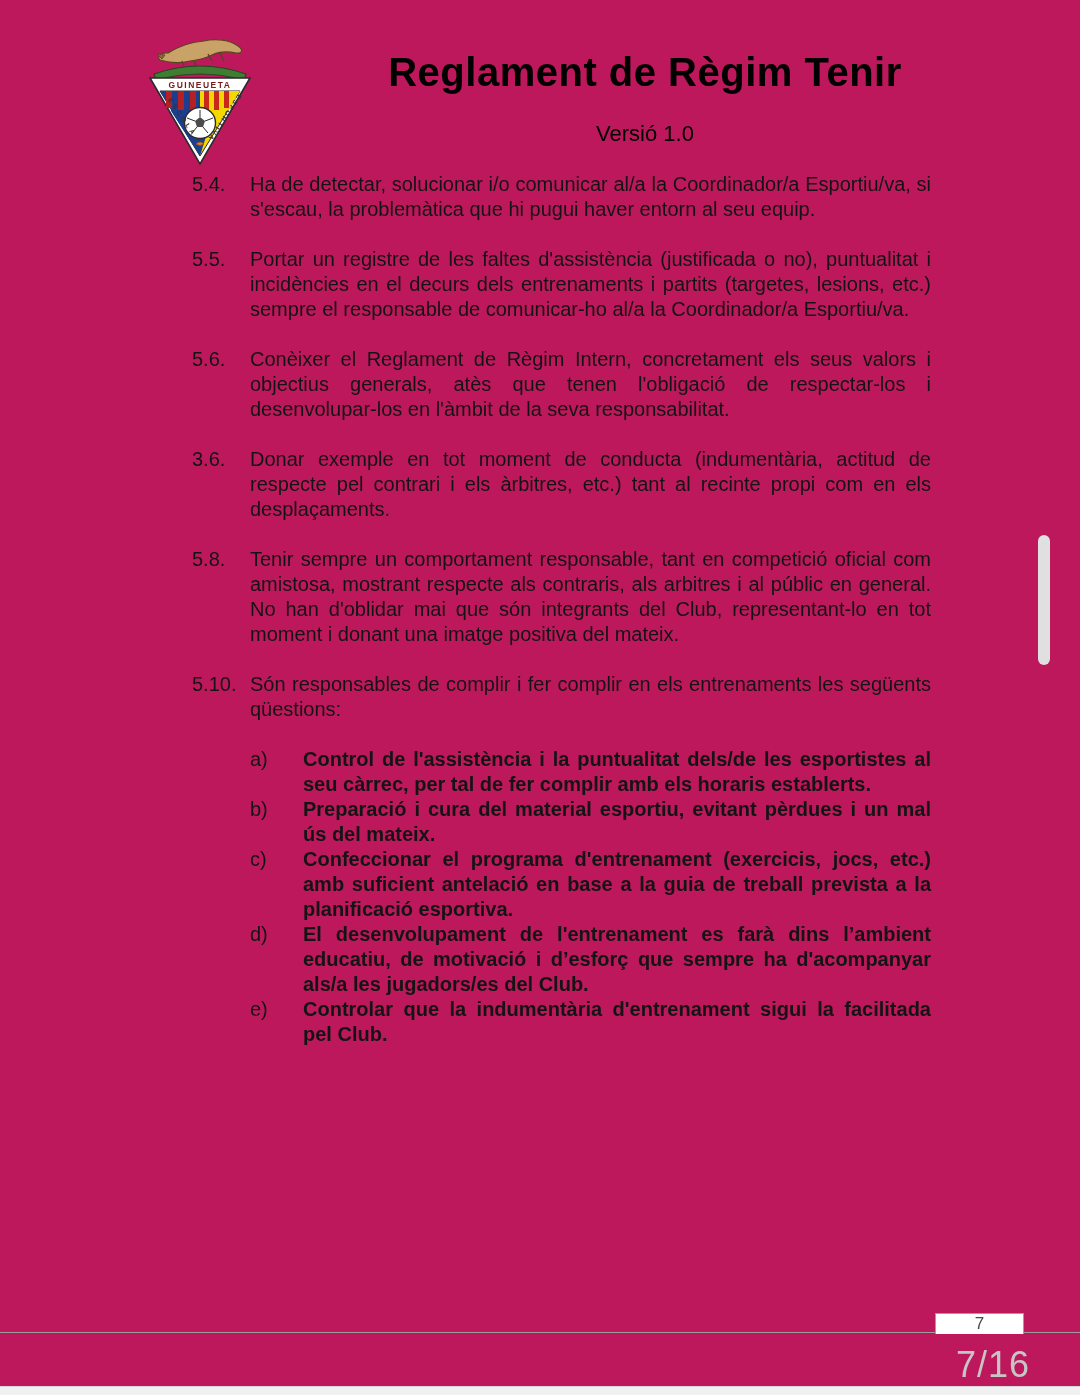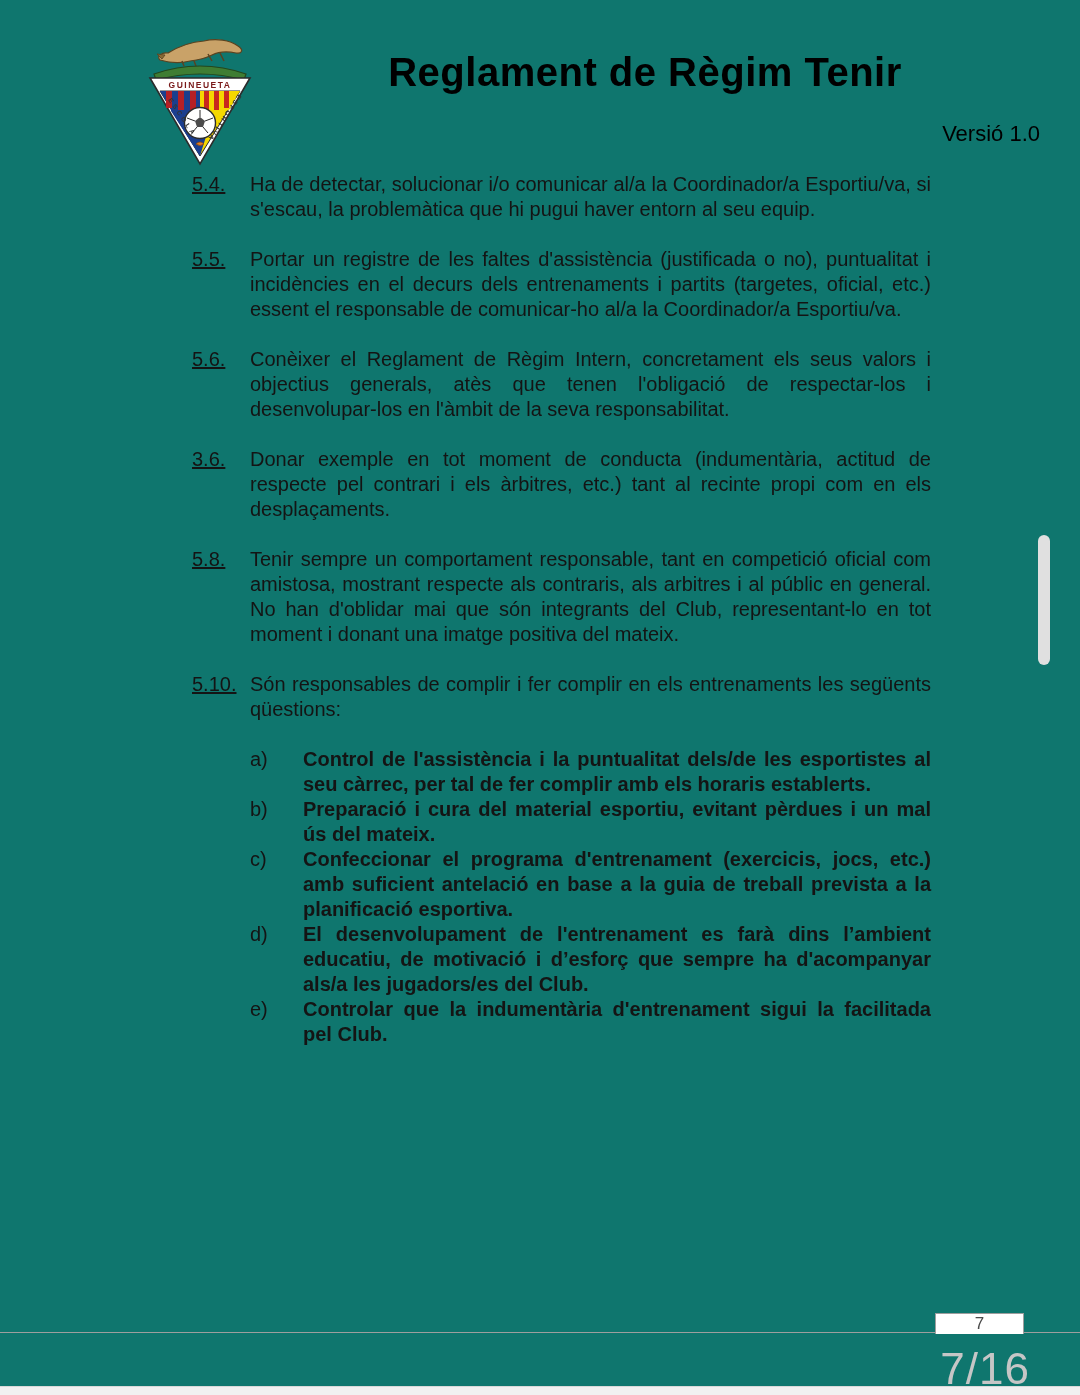--- a/index.html
+++ b/index.html
@@ -9,21 +9,21 @@
     height: 1395px;
     background: #ffffff;
     overflow: hidden;
     font-family: "Liberation Sans", sans-serif;
     color: #141414;
   }
   #page {
     position: relative;
     width: 1080px;
     height: 1395px;
-    background: #0f766e;
+    background: #be185d;
   }
 
   
   #crest {
     position: absolute;
     left: 146px;
     top: 34px;
     width: 108px;
     height: 132px;
   }
@@ -36,36 +36,36 @@
     font-size: 40px;
     font-weight: bold;
     letter-spacing: 0.5px;
     color: #000000;
   }
   #doc-version {
     position: absolute;
     left: 250px;
     top: 121px;
     width: 790px;
-    text-align: right;
+    text-align: center;
     font-size: 22px;
     color: #000000;
   }
 
   
   #content {
     position: absolute;
     left: 192px;
     top: 172px;
     width: 739px;
     font-size: 20px;
     line-height: 25px;
   }
   .item { display: flex; margin-bottom: 25px; }
-  .item .num { width: 58px; flex-shrink: 0; text-decoration: underline; }
+  .item .num { width: 58px; flex-shrink: 0; }
   .item .text { width: 681px; text-align: justify; }
   #sublist { margin-left: 58px; }
   .sub { display: flex; }
   .sub .letter { width: 53px; flex-shrink: 0; }
   .sub .text2 { width: 628px; text-align: justify; font-weight: bold; }
 
   
   #scrollbar-thumb {
     position: absolute;
     right: 30px;
@@ -95,21 +95,21 @@
     text-align: center;
     line-height: 20px;
     font-size: 17px;
     color: #4a4a4a;
     z-index: 2;
   }
   #page-counter {
     position: absolute;
     right: 50px;
     top: 1344px;
-    font-size: 44px;
+    font-size: 36px;
     color: #c6c6c6;
     letter-spacing: 1px;
   }
   #bottom-strip {
     position: absolute;
     left: 0;
     right: 0;
     bottom: 0;
     height: 8px;
     background: #f1f1f1;
@@ -169,21 +169,21 @@
 
   <div id="content">
 
     <div class="item">
       <div class="num">5.4.</div>
       <div class="text">Ha de detectar, solucionar i/o comunicar al/a la Coordinador/a Esportiu/va, si s'escau, la problemàtica que hi pugui haver entorn al seu equip.</div>
     </div>
 
     <div class="item">
       <div class="num">5.5.</div>
-      <div class="text">Portar un registre de les faltes d'assistència (justificada o no), puntualitat i incidències en el decurs dels entrenaments i partits (targetes, oficial, etc.) essent el responsable de comunicar-ho al/a la Coordinador/a Esportiu/va.</div>
+      <div class="text">Portar un registre de les faltes d'assistència (justificada o no), puntualitat i incidències en el decurs dels entrenaments i partits (targetes, lesions, etc.) sempre el responsable de comunicar-ho al/a la Coordinador/a Esportiu/va.</div>
     </div>
 
     <div class="item">
       <div class="num">5.6.</div>
       <div class="text">Conèixer el Reglament de Règim Intern, concretament els seus valors i objectius generals, atès que tenen l'obligació de respectar-los i desenvolupar-los en l'àmbit de la seva responsabilitat.</div>
     </div>
 
     <div class="item">
       <div class="num">3.6.</div>
       <div class="text">Donar exemple en tot moment de conducta (indumentària, actitud de respecte pel contrari i els àrbitres, etc.) tant al recinte propi com en els desplaçaments.</div>

